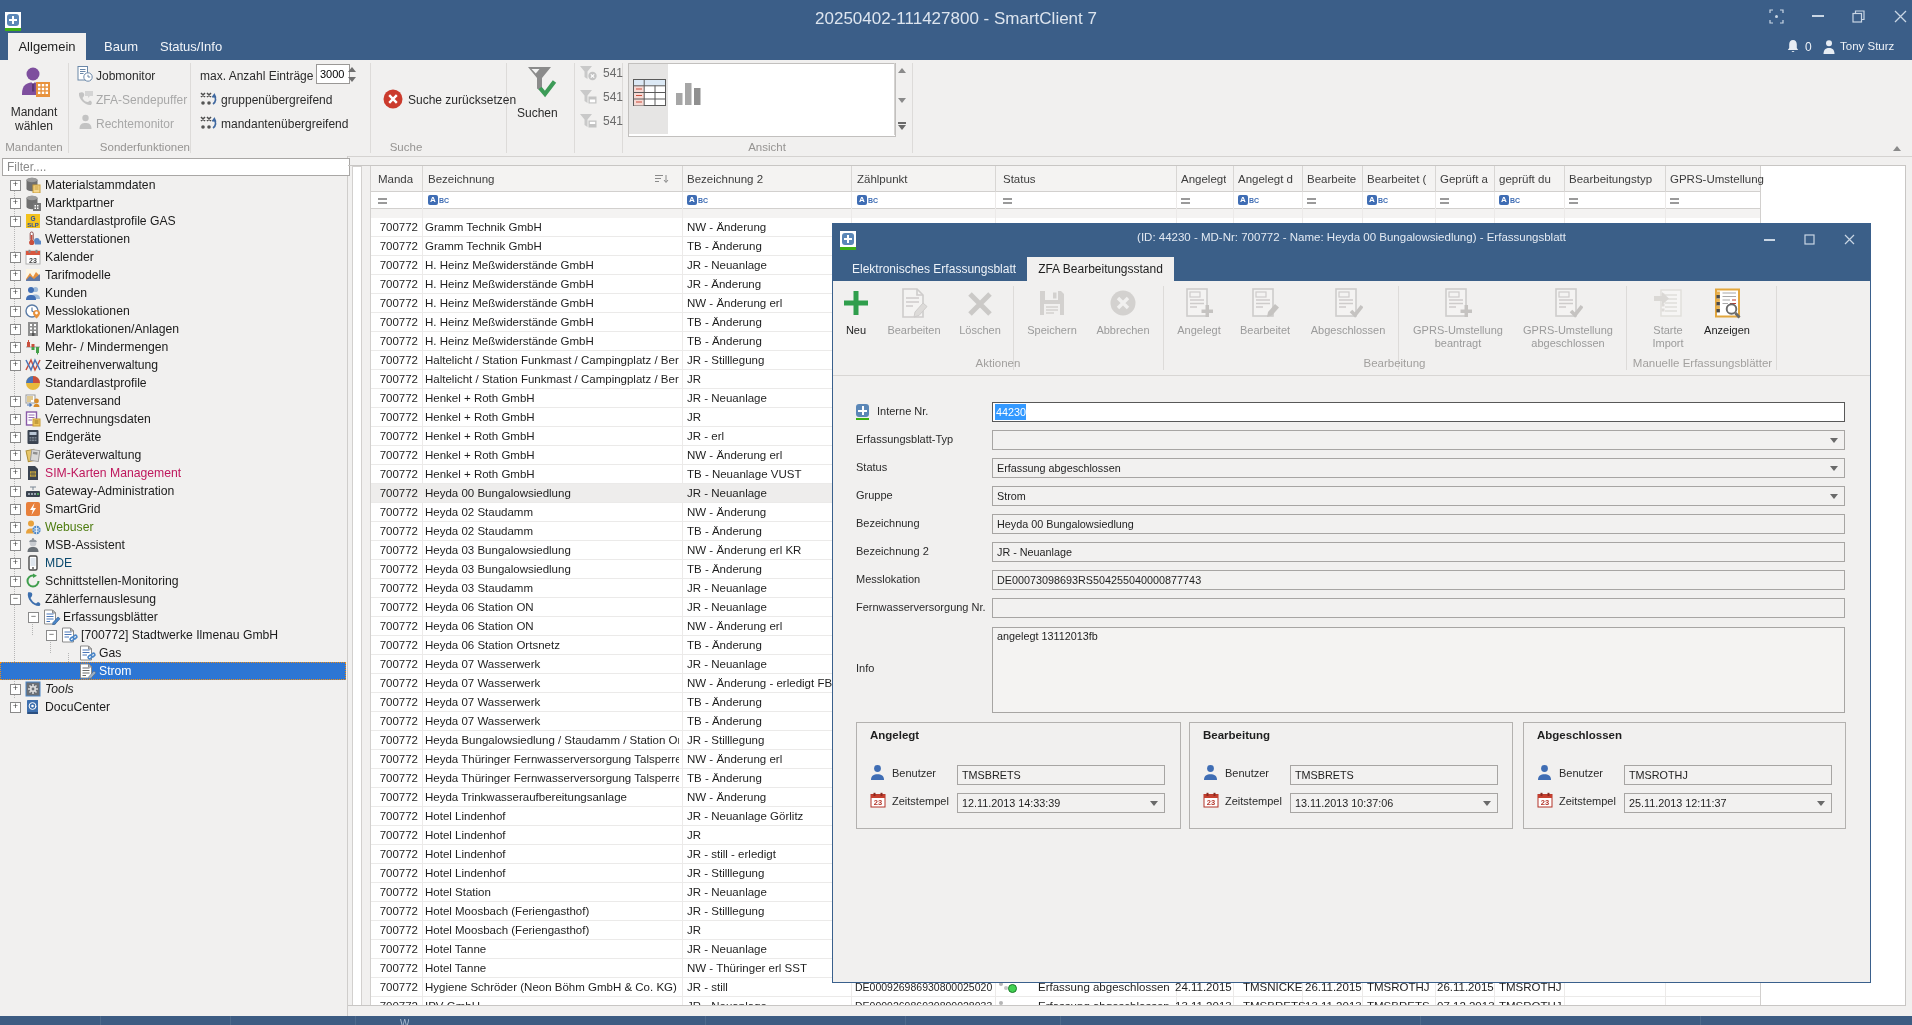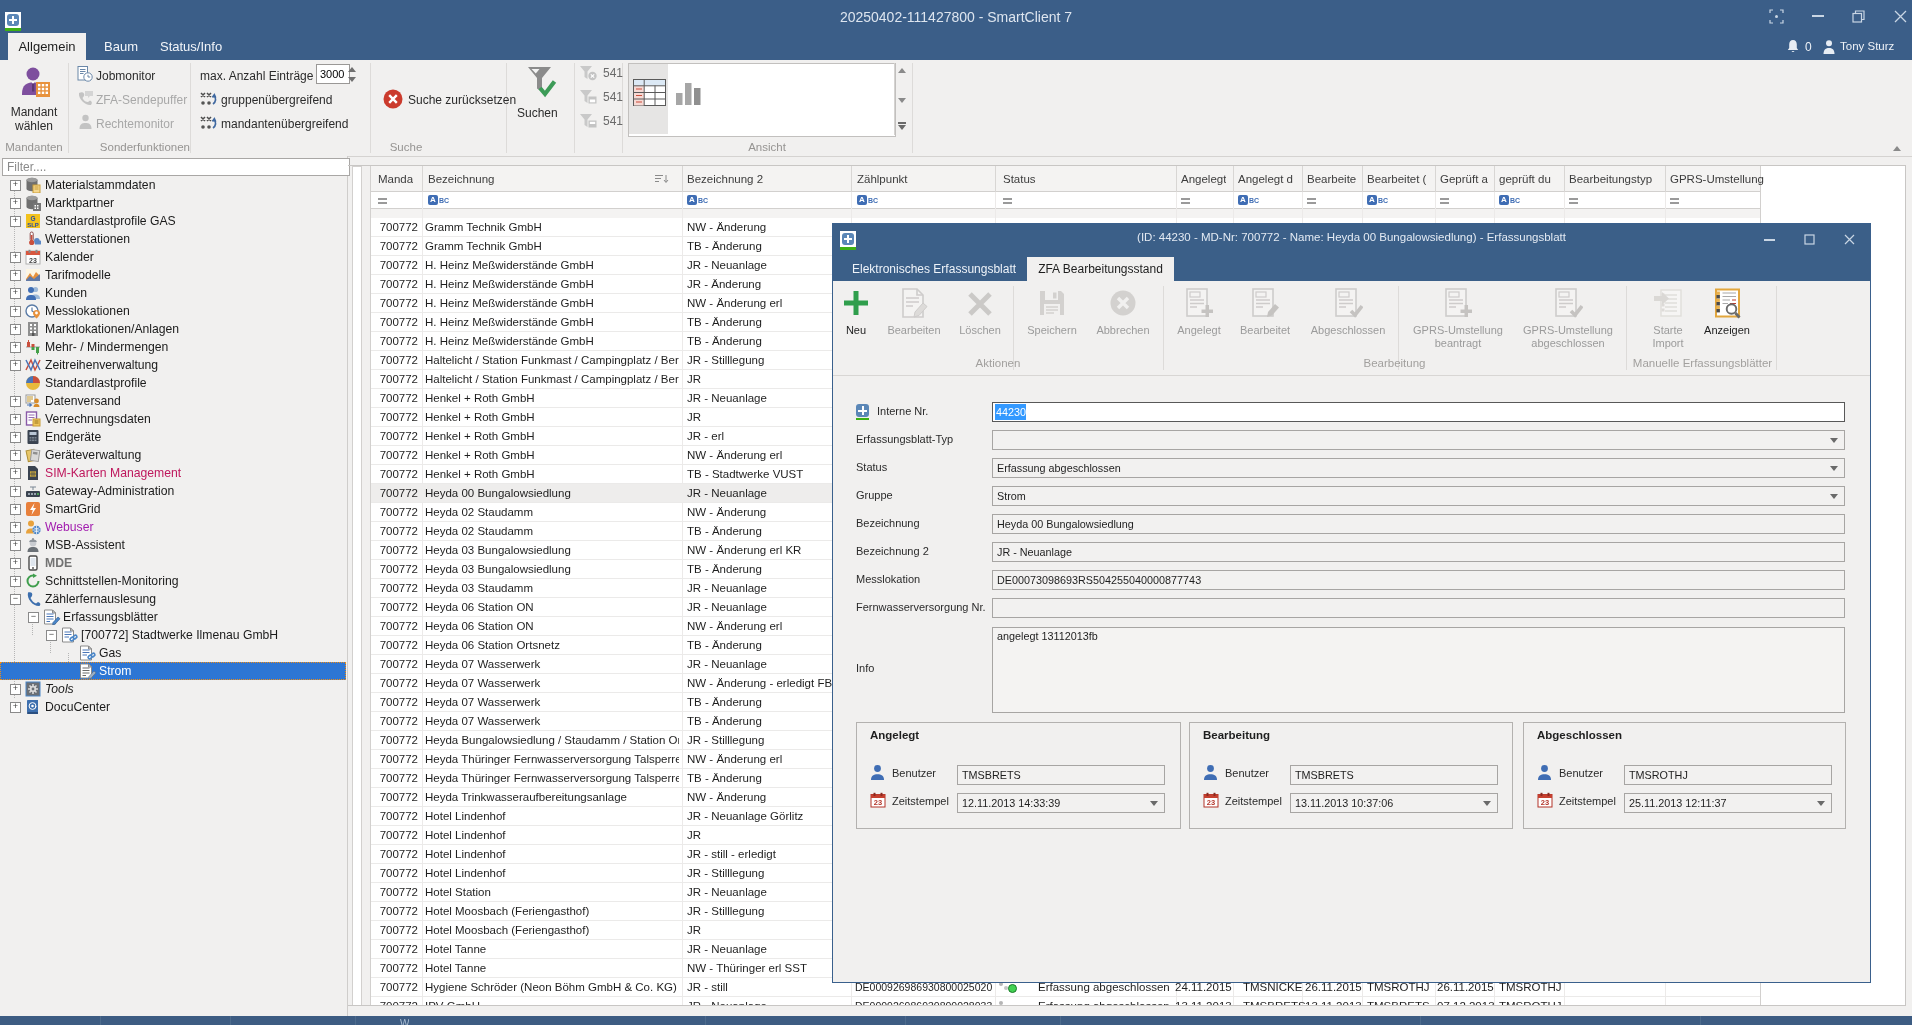--- a/index.html
+++ b/index.html
@@ -34,21 +34,21 @@
   #bottombar{left:0;top:1016px;width:1912px;height:9px;background:#3d5c82;}
 </style>
 </head>
 <body>
 
 <div class="abs" id="titlebar"></div>
 <div class="abs" id="tabrow"></div>
 <div class="abs" id="tabactive">Allgemein</div>
 <div class="abs rtab" style="left:104px;top:33px;">Baum</div>
 <div class="abs rtab" style="left:160px;top:33px;">Status/Info</div>
-<div class="abs nw" style="left:706px;top:9px;width:500px;text-align:center;color:#dde5ef;font-size:14px;">20250402-111427800 - SmartClient 7</div>
+<div class="abs nw" style="left:706px;top:9px;width:500px;text-align:center;color:#dde5ef;font-size:17px;">20250402-111427800 - SmartClient 7</div>
 <div class="abs" style="left:5px;top:12px;width:16px;height:16px;background:#fff;"></div>
 <div class="abs" style="left:7px;top:14px;width:12px;height:12px;background:#5b87b7;border-radius:3px;"></div>
 <div class="abs" style="left:12px;top:16px;width:2px;height:8px;background:#fff;"></div>
 <div class="abs" style="left:9px;top:19px;width:8px;height:2px;background:#fff;"></div>
 <div class="abs" style="left:5px;top:28px;width:16px;height:3px;background:#3db014;"></div>
 <svg class="abs" style="left:1769px;top:9px;" width="15" height="15" viewBox="0 0 15 15">
  <g stroke="#c9d6e4" stroke-width="1.2" fill="none">
   <path d="M1 4 V1 H4 M11 1 H14 V4 M14 11 V14 H11 M4 14 H1 V11"></path>
       <circle cx="7.5" cy="7.5" r="1.5" fill="#c9d6e4" stroke="none"></circle>
  </g>
@@ -377,36 +377,36 @@
       <path d="M9.5 2 L5 9 H7.8 L6.5 14 L11 7 H8.2 Z" fill="#fff"></path>
     </svg>
 <div class="abs nw" style="left:45px;top:500px;height:18px;line-height:18px;color:#1b1b1b;">SmartGrid</div>
 <div class="abs texp" style="left:10px;top:522px;">+</div>
 <svg class="abs" style="left:25px;top:519px;" width="16" height="16" viewBox="0 0 16 16">
       <circle cx="6" cy="4.5" r="3" fill="#e8a23c"></circle>
       <path d="M1 14.5 C1 10.5 3.2 9.5 6 9.5 C8.8 9.5 11 10.5 11 14.5 Z" fill="#e8a23c"></path>
       <circle cx="11.5" cy="11" r="4.2" fill="#4a86c8"></circle>
       <path d="M7.3 11 H15.7 M11.5 6.8 V15.2 M8.5 8.5 C10 10 13 10 14.5 8.5 M8.5 13.5 C10 12 13 12 14.5 13.5" stroke="#fff" stroke-width="0.7" fill="none"></path>
     </svg>
-<div class="abs nw" style="left:45px;top:518px;height:18px;line-height:18px;color:#a21caf;">Webuser</div>
+<div class="abs nw" style="left:45px;top:518px;height:18px;line-height:18px;color:#4d7c0f;">Webuser</div>
 <div class="abs texp" style="left:10px;top:540px;">+</div>
 <svg class="abs" style="left:25px;top:537px;" width="16" height="16" viewBox="0 0 16 16">
       <circle cx="8" cy="6" r="3.4" fill="#c9ccd1"></circle>
       <path d="M4.2 5 a3.8 2.6 0 0 1 7.6 0 Z" fill="#8f959c"></path>
       <rect x="7" y="1.2" width="2" height="2" fill="#8f959c"></rect>
       <path d="M2.5 15 C2.5 11 5 10 8 10 C11 10 13.5 11 13.5 15 Z" fill="#6a7076"></path>
     </svg>
 <div class="abs nw" style="left:45px;top:536px;height:18px;line-height:18px;color:#1b1b1b;">MSB-Assistent</div>
 <div class="abs texp" style="left:10px;top:558px;">+</div>
 <svg class="abs" style="left:25px;top:555px;" width="16" height="16" viewBox="0 0 16 16">
       <rect x="4" y="1" width="8" height="14" rx="1.5" fill="#fff" stroke="#4a4a4a" stroke-width="1.4"></rect>
       <rect x="5.5" y="3" width="5" height="8" fill="#dfe6ee"></rect>
       <circle cx="8" cy="13" r="0.9" fill="#4a4a4a"></circle>
     </svg>
-<div class="abs nw" style="left:45px;top:554px;height:18px;line-height:18px;color:#737373;font-weight:bold;">MDE</div>
+<div class="abs nw" style="left:45px;top:554px;height:18px;line-height:18px;color:#0c4a6e;">MDE</div>
 <div class="abs texp" style="left:10px;top:576px;">+</div>
 <svg class="abs" style="left:25px;top:573px;" width="16" height="16" viewBox="0 0 16 16">
       <path d="M13.5 8 A5.5 5.5 0 1 1 8 2.5" stroke="#3f9e4d" stroke-width="2" fill="none"></path>
       <path d="M8 0.5 L12 2.8 L8 5 Z" fill="#3f9e4d"></path>
     </svg>
 <div class="abs nw" style="left:45px;top:572px;height:18px;line-height:18px;color:#1b1b1b;">Schnittstellen-Monitoring</div>
 <div class="abs texp" style="left:10px;top:594px;">−</div>
 <svg class="abs" style="left:25px;top:591px;" width="16" height="16" viewBox="0 0 16 16">
       <path d="M3 1.5 C6.5 0.5 8 2.5 7 5 L5.5 7 C7 10 9 12 11 12.5 L13 11 C15.5 11.5 16 13.5 14.5 15 C8 15.5 1.5 8 3 1.5 Z" fill="#3d6fae"></path>
     </svg>
@@ -602,21 +602,21 @@
 <div class="abs gcell nw" style="left:372px;top:427px;width:46px;text-align:right;">700772</div>
 <div class="abs gcell nw" style="left:425px;top:427px;width:254px;">Henkel + Roth GmbH</div>
 <div class="abs gcell nw" style="left:687px;top:427px;width:160px;">JR - erl</div>
 <div class="abs" style="left:371px;top:446px;width:1389px;height:19px;border-bottom:1px solid #ebeae9;box-sizing:border-box;"></div>
 <div class="abs gcell nw" style="left:372px;top:446px;width:46px;text-align:right;">700772</div>
 <div class="abs gcell nw" style="left:425px;top:446px;width:254px;">Henkel + Roth GmbH</div>
 <div class="abs gcell nw" style="left:687px;top:446px;width:160px;">NW - Änderung erl</div>
 <div class="abs" style="left:371px;top:465px;width:1389px;height:19px;border-bottom:1px solid #ebeae9;box-sizing:border-box;"></div>
 <div class="abs gcell nw" style="left:372px;top:465px;width:46px;text-align:right;">700772</div>
 <div class="abs gcell nw" style="left:425px;top:465px;width:254px;">Henkel + Roth GmbH</div>
-<div class="abs gcell nw" style="left:687px;top:465px;width:160px;">TB - Stadtwerke VUST</div>
+<div class="abs gcell nw" style="left:687px;top:465px;width:160px;">TB - Neuanlage VUST</div>
 <div class="abs" style="left:371px;top:484px;width:1389px;height:19px;border-bottom:1px solid #ebeae9;box-sizing:border-box;background:#eeedec;"></div>
 <div class="abs gcell nw" style="left:372px;top:484px;width:46px;text-align:right;">700772</div>
 <div class="abs gcell nw" style="left:425px;top:484px;width:254px;">Heyda 00 Bungalowsiedlung</div>
 <div class="abs gcell nw" style="left:687px;top:484px;width:160px;">JR - Neuanlage</div>
 <div class="abs" style="left:371px;top:503px;width:1389px;height:19px;border-bottom:1px solid #ebeae9;box-sizing:border-box;"></div>
 <div class="abs gcell nw" style="left:372px;top:503px;width:46px;text-align:right;">700772</div>
 <div class="abs gcell nw" style="left:425px;top:503px;width:254px;">Heyda 02 Staudamm</div>
 <div class="abs gcell nw" style="left:687px;top:503px;width:160px;">NW - Änderung</div>
 <div class="abs" style="left:371px;top:522px;width:1389px;height:19px;border-bottom:1px solid #ebeae9;box-sizing:border-box;"></div>
 <div class="abs gcell nw" style="left:372px;top:522px;width:46px;text-align:right;">700772</div>

